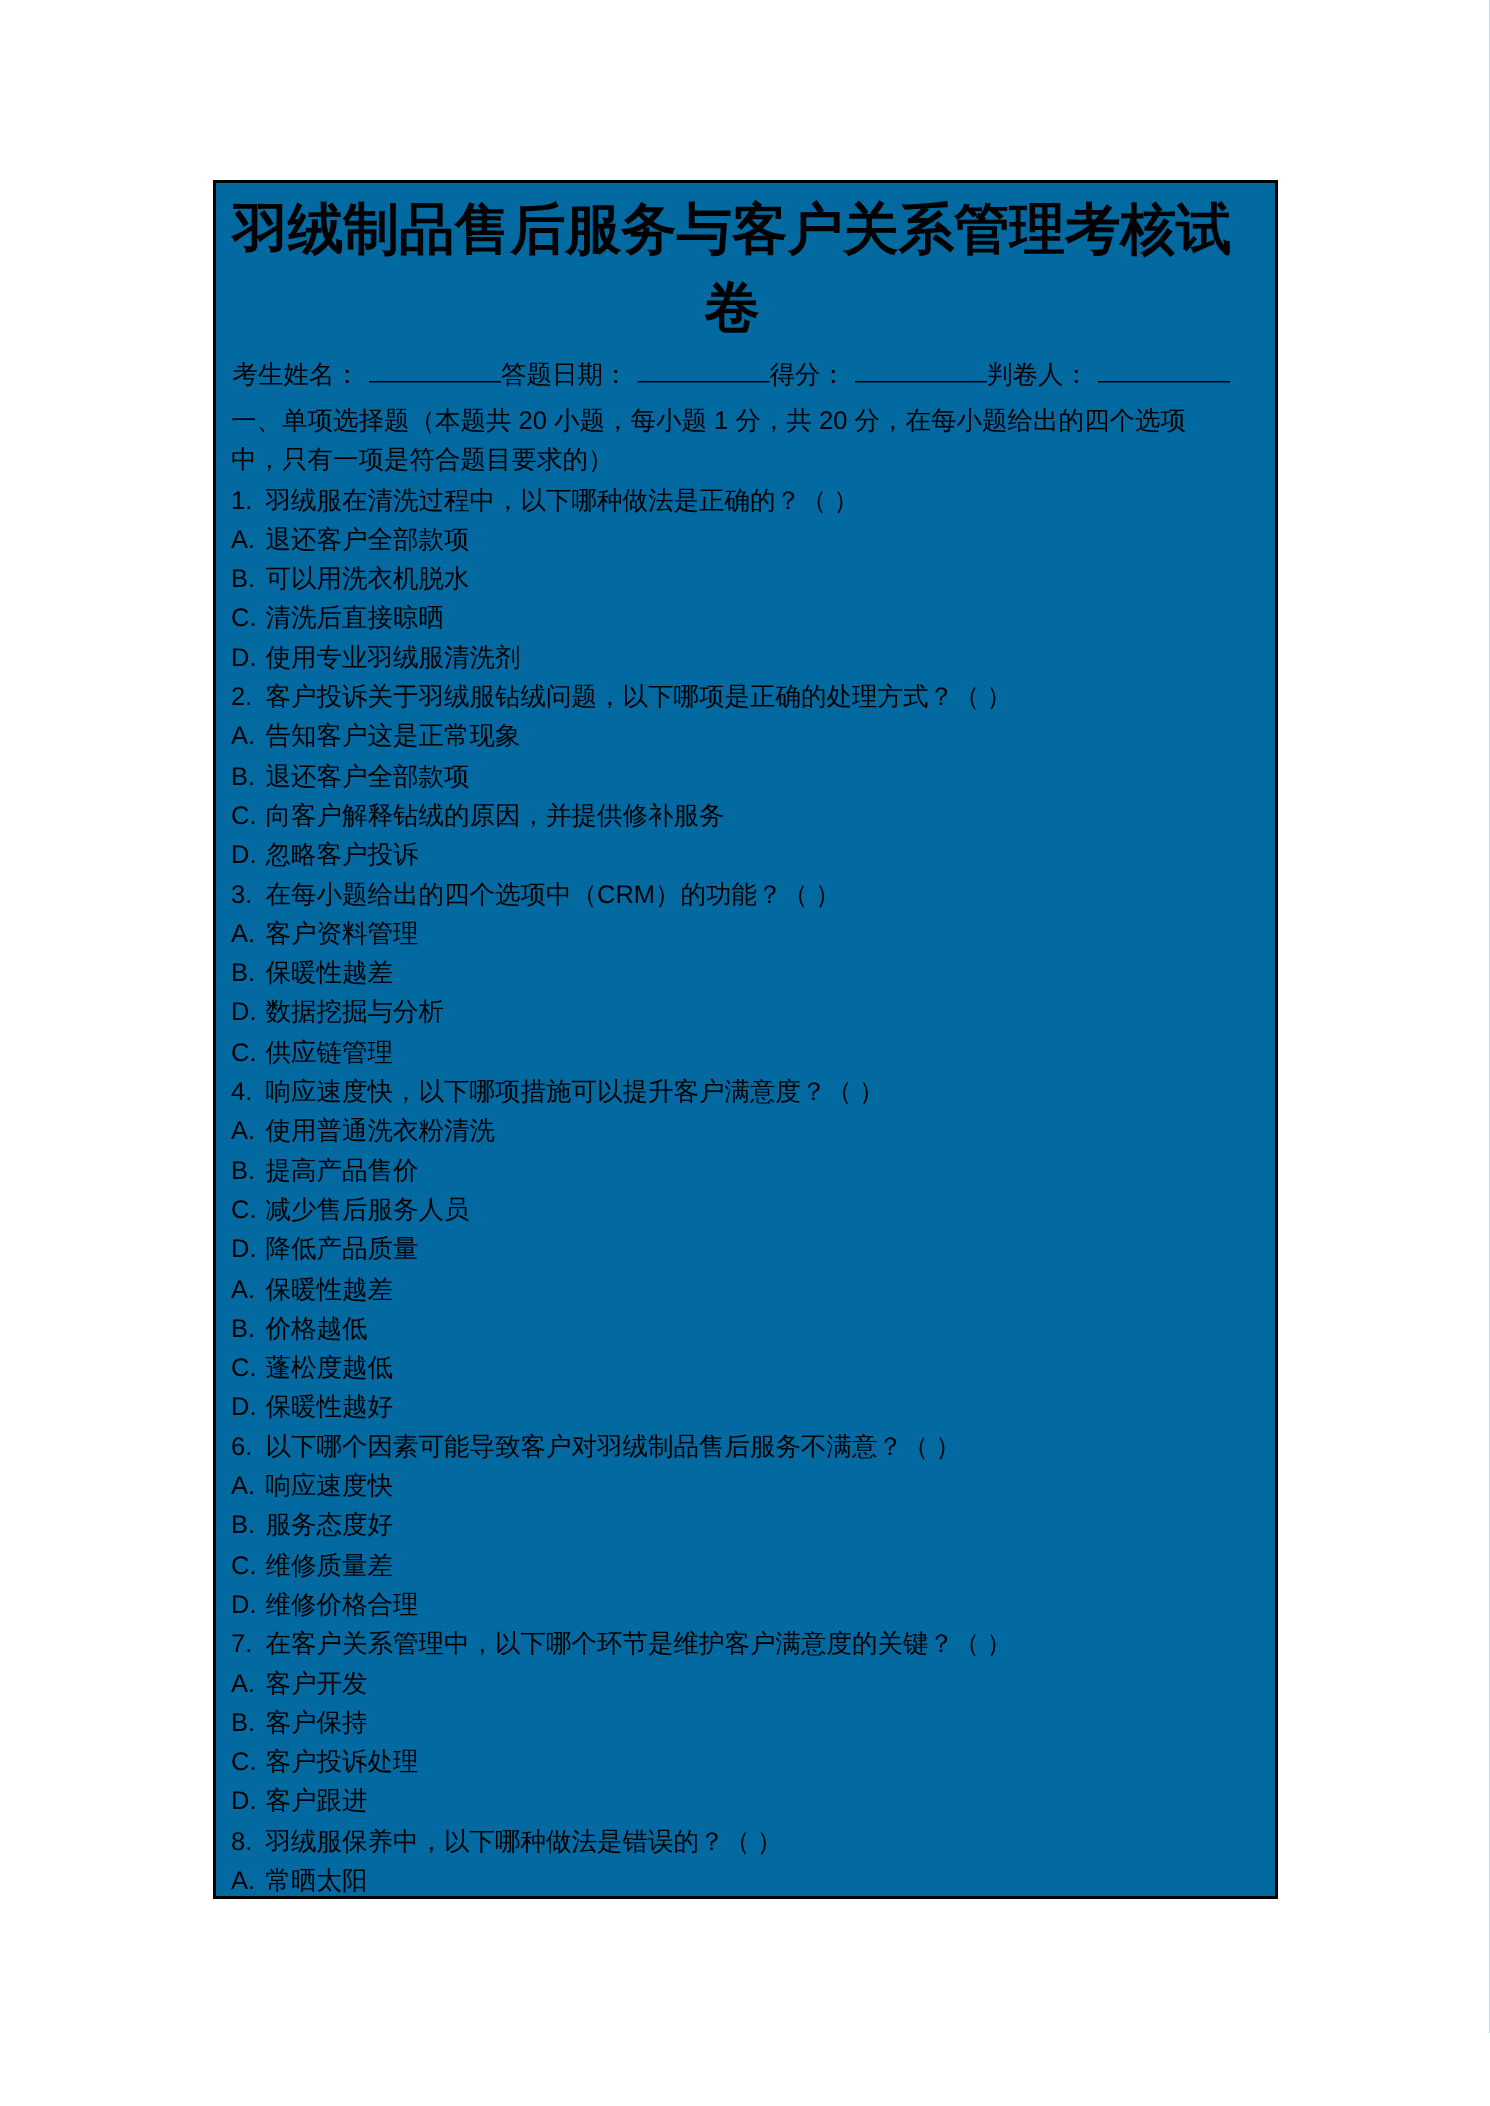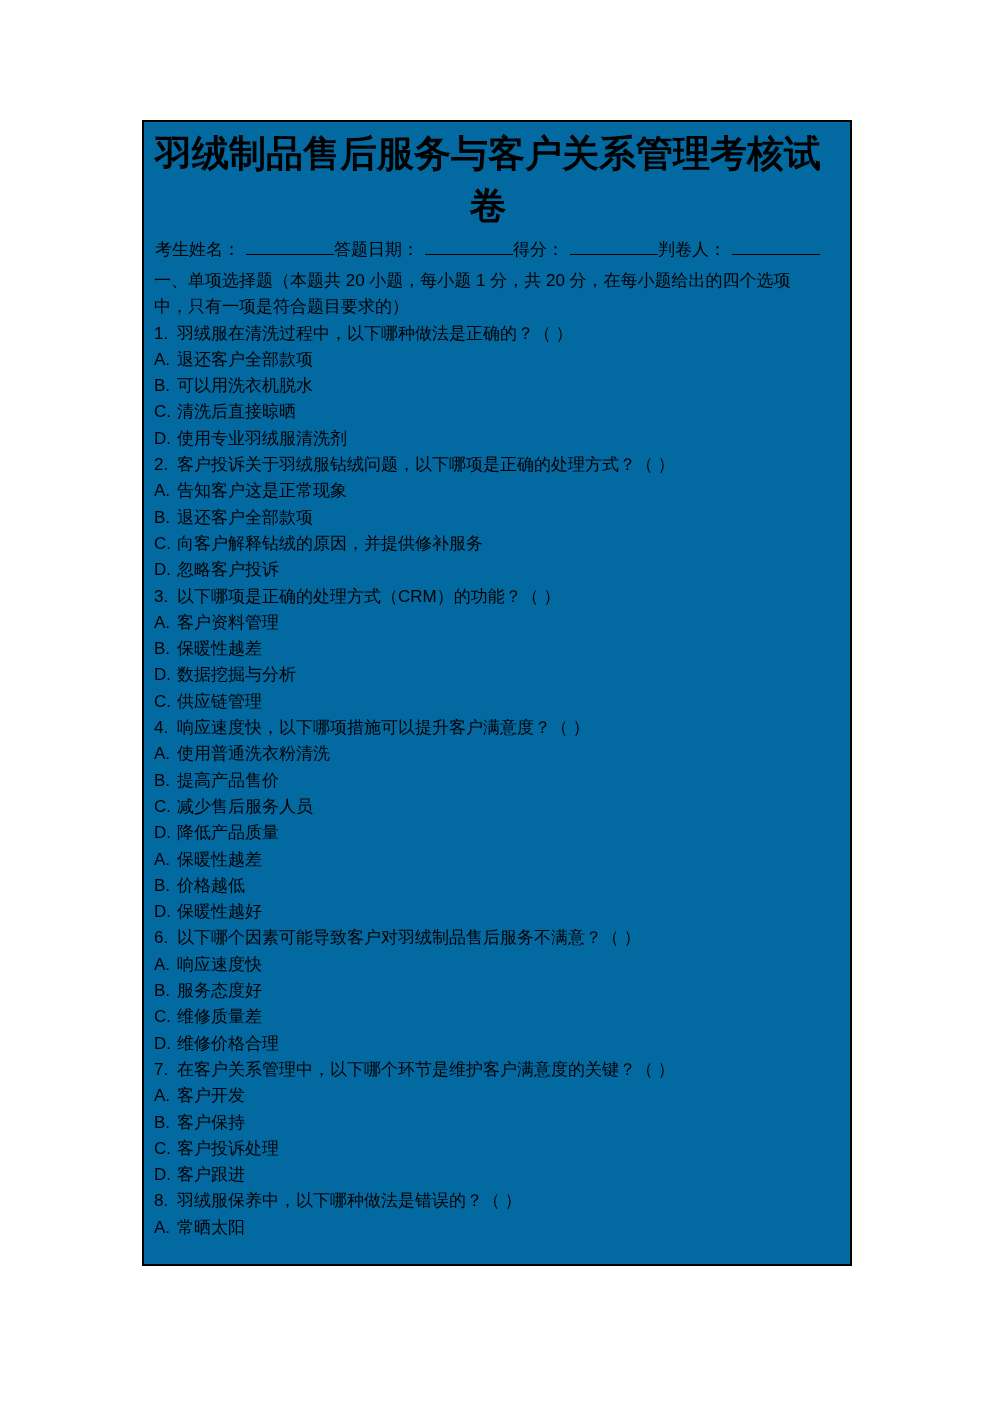--- a/index.html
+++ b/index.html
@@ -105,34 +105,35 @@
     <div class="line"><span class="lab">B.</span><span>可以用洗衣机脱水</span></div>
     <div class="line"><span class="lab">C.</span><span>清洗后直接晾晒</span></div>
     <div class="line"><span class="lab">D.</span><span>使用专业羽绒服清洗剂</span></div>
 
     <div class="line"><span class="lab">2.</span><span>客户投诉关于羽绒服钻绒问题，以下哪项是正确的处理方式？（  ）</span></div>
     <div class="line"><span class="lab">A.</span><span>告知客户这是正常现象</span></div>
     <div class="line"><span class="lab">B.</span><span>退还客户全部款项</span></div>
     <div class="line"><span class="lab">C.</span><span>向客户解释钻绒的原因，并提供修补服务</span></div>
     <div class="line"><span class="lab">D.</span><span>忽略客户投诉</span></div>
 
-    <div class="line"><span class="lab">3.</span><span>以下哪项是正确的处理方式（CRM）的功能？（  ）</span></div>
+    <div class="line"><span class="lab">3.</span><span>在每小题给出的四个选项中（CRM）的功能？（  ）</span></div>
     <div class="line"><span class="lab">A.</span><span>客户资料管理</span></div>
     <div class="line"><span class="lab">B.</span><span>保暖性越差</span></div>
     <div class="line"><span class="lab">D.</span><span>数据挖掘与分析</span></div>
     <div class="line"><span class="lab">C.</span><span>供应链管理</span></div>
 
     <div class="line"><span class="lab">4.</span><span>响应速度快，以下哪项措施可以提升客户满意度？（  ）</span></div>
     <div class="line"><span class="lab">A.</span><span>使用普通洗衣粉清洗</span></div>
     <div class="line"><span class="lab">B.</span><span>提高产品售价</span></div>
     <div class="line"><span class="lab">C.</span><span>减少售后服务人员</span></div>
     <div class="line"><span class="lab">D.</span><span>降低产品质量</span></div>
 
     <div class="line"><span class="lab">A.</span><span>保暖性越差</span></div>
     <div class="line"><span class="lab">B.</span><span>价格越低</span></div>
+    <div class="line"><span class="lab">C.</span><span>蓬松度越低</span></div>
     <div class="line"><span class="lab">D.</span><span>保暖性越好</span></div>
 
     <div class="line"><span class="lab">6.</span><span>以下哪个因素可能导致客户对羽绒制品售后服务不满意？（  ）</span></div>
     <div class="line"><span class="lab">A.</span><span>响应速度快</span></div>
     <div class="line"><span class="lab">B.</span><span>服务态度好</span></div>
     <div class="line"><span class="lab">C.</span><span>维修质量差</span></div>
     <div class="line"><span class="lab">D.</span><span>维修价格合理</span></div>
 
     <div class="line"><span class="lab">7.</span><span>在客户关系管理中，以下哪个环节是维护客户满意度的关键？（  ）</span></div>
     <div class="line"><span class="lab">A.</span><span>客户开发</span></div>

